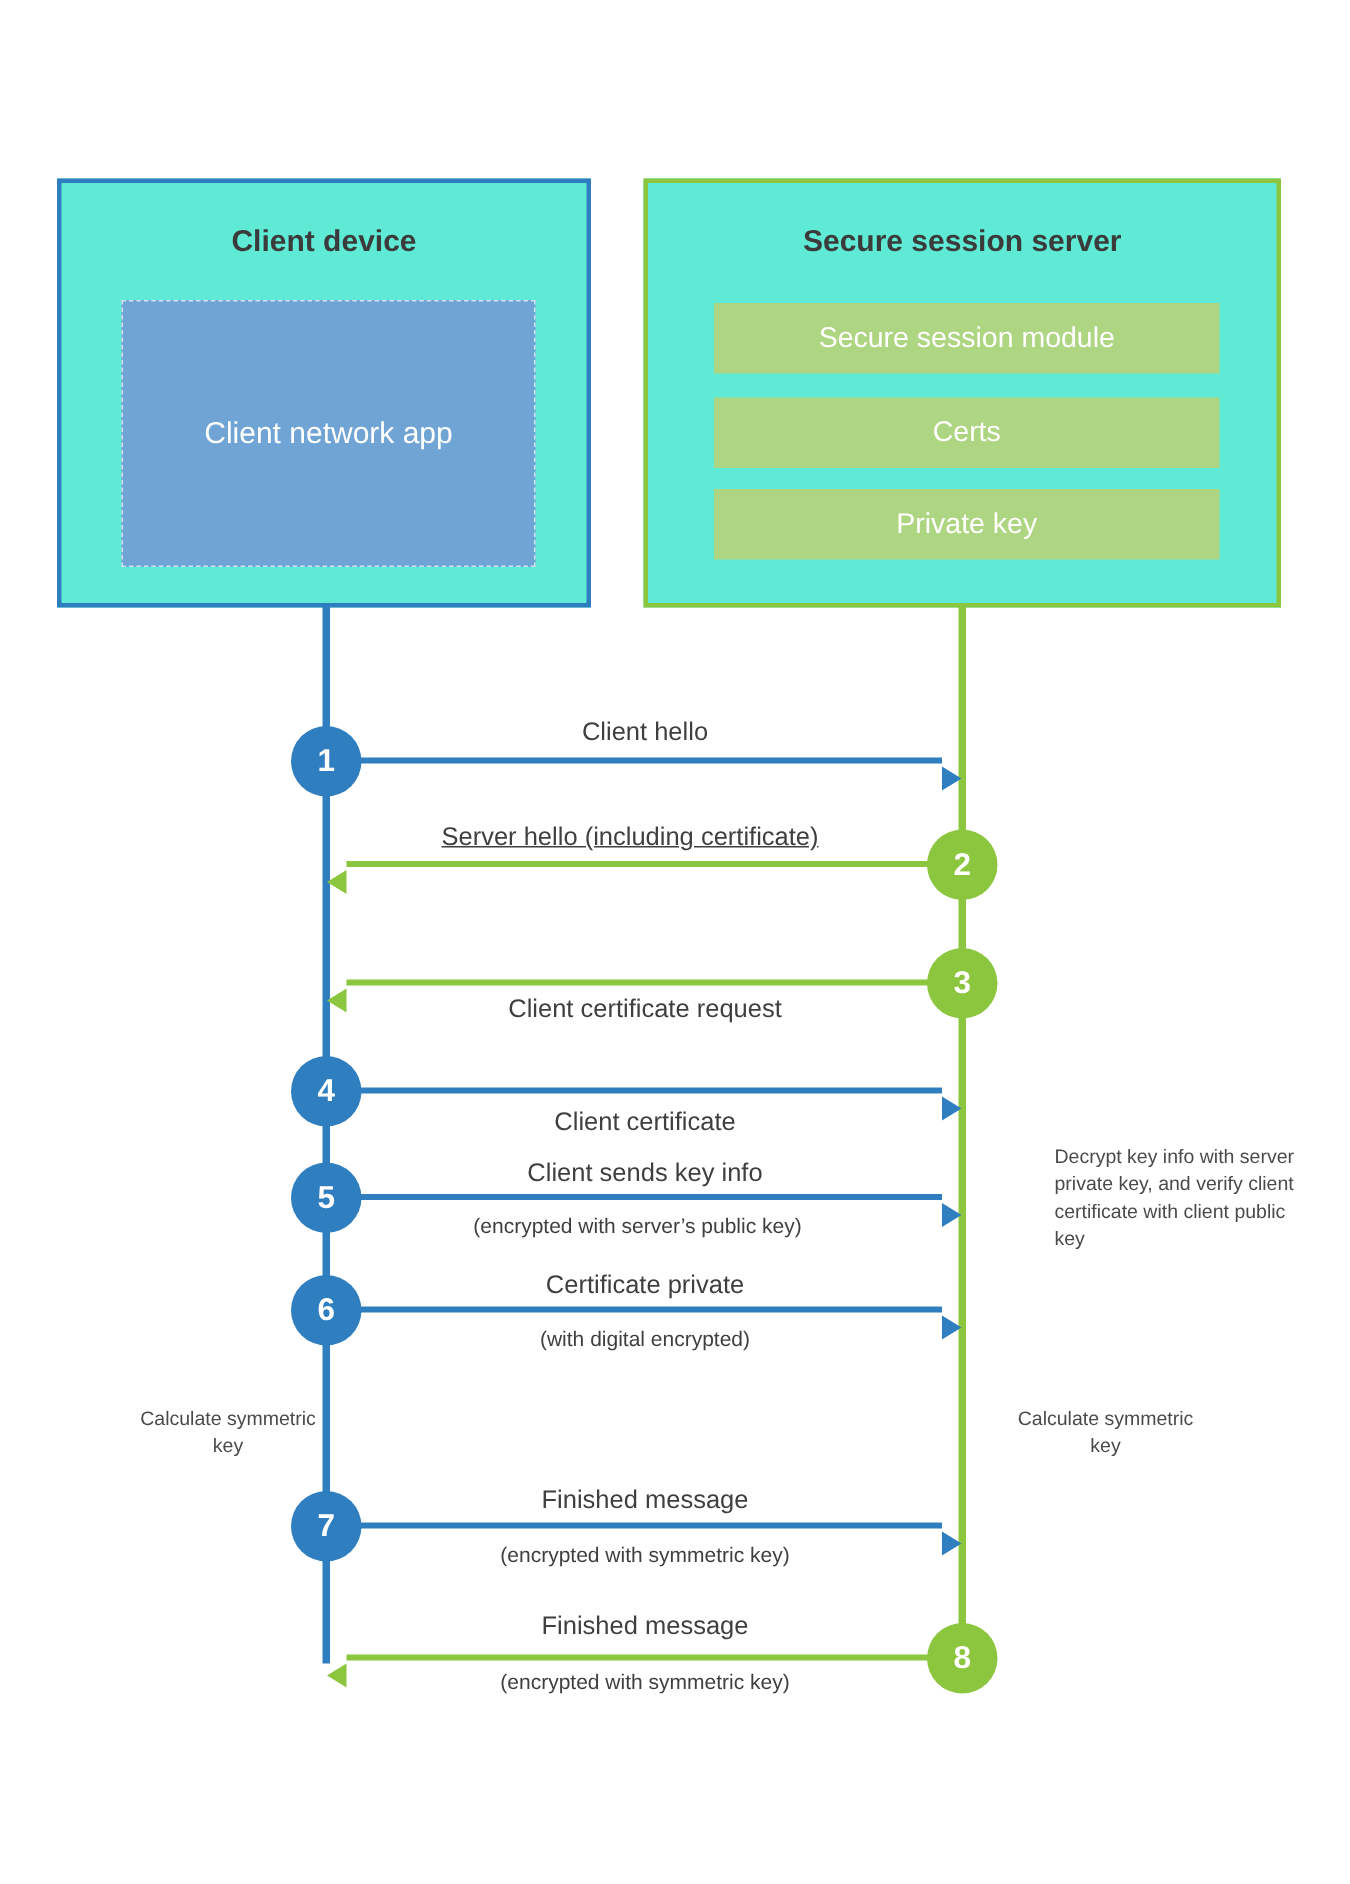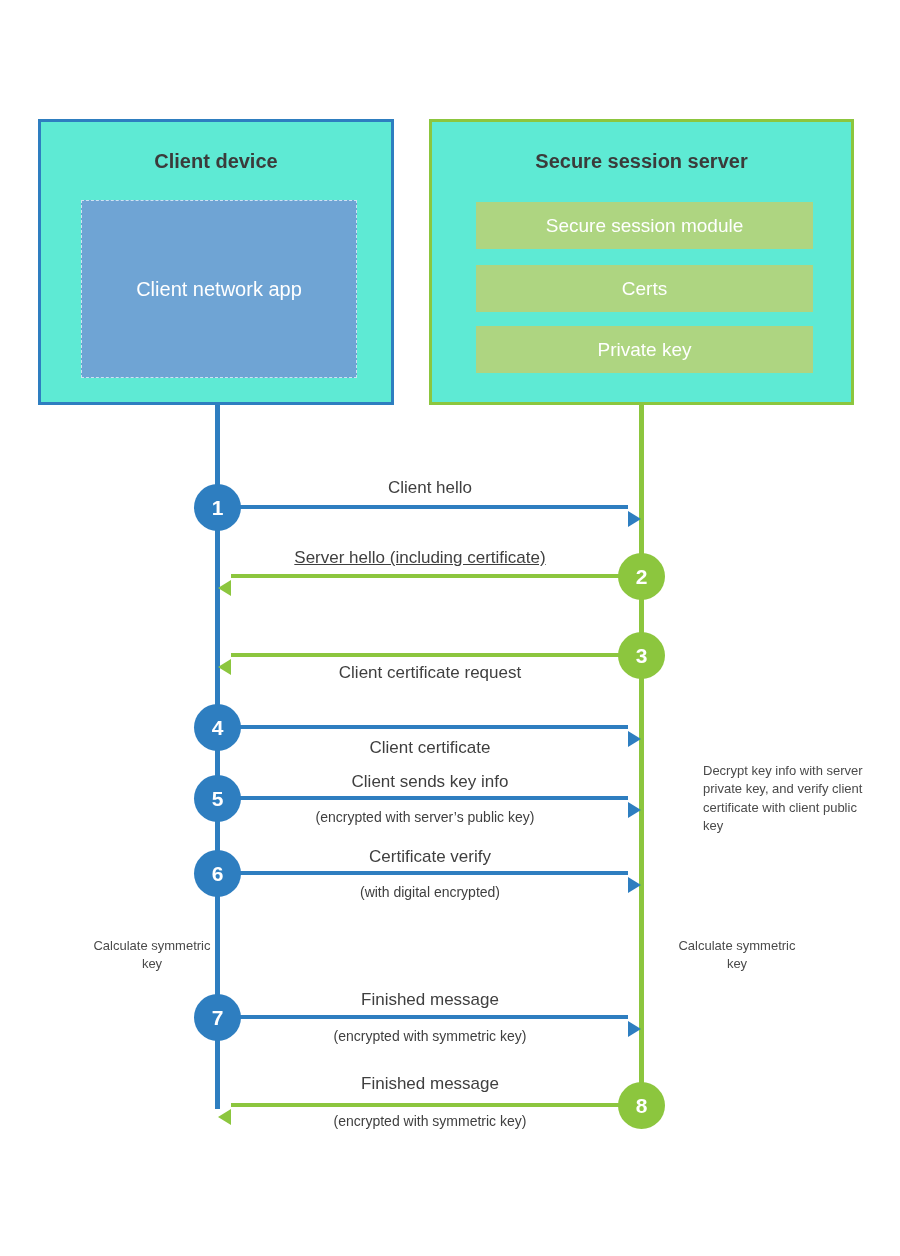--- a/index.html
+++ b/index.html
@@ -117,21 +117,21 @@
   <div class="msg-line blue" style="left:230px;top:725px;width:398px;"></div>
   <div class="arrowhead right blue" style="left:628px;top:731px;"></div>
   <div class="step-badge blue" style="left:194px;top:704px;">4</div>
 
   <div class="msg-label" style="left:218px;top:772px;width:424px;">Client sends key info</div>
   <div class="msg-line blue" style="left:230px;top:796px;width:398px;"></div>
   <div class="arrowhead right blue" style="left:628px;top:802px;"></div>
   <div class="msg-sublabel" style="left:213px;top:809px;width:424px;">(encrypted with server’s public key)</div>
   <div class="step-badge blue" style="left:194px;top:775px;">5</div>
 
-  <div class="msg-label" style="left:218px;top:847px;width:424px;">Certificate verify</div>
+  <div class="msg-label" style="left:218px;top:847px;width:424px;">Certificate private</div>
   <div class="msg-line blue" style="left:230px;top:871px;width:398px;"></div>
   <div class="arrowhead right blue" style="left:628px;top:877px;"></div>
   <div class="msg-sublabel" style="left:218px;top:884px;width:424px;">(with digital encrypted)</div>
   <div class="step-badge blue" style="left:194px;top:850px;">6</div>
 
   <div class="note" style="left:667px;top:762px;width:170px;margin-left:36px;">Decrypt key info with server private key, and verify client certificate with client public key</div>
 
   <div class="note note-center" style="left:82px;top:937px;width:140px;">Calculate symmetric key</div>
   <div class="note note-center" style="left:667px;top:937px;width:140px;">Calculate symmetric key</div>
 

